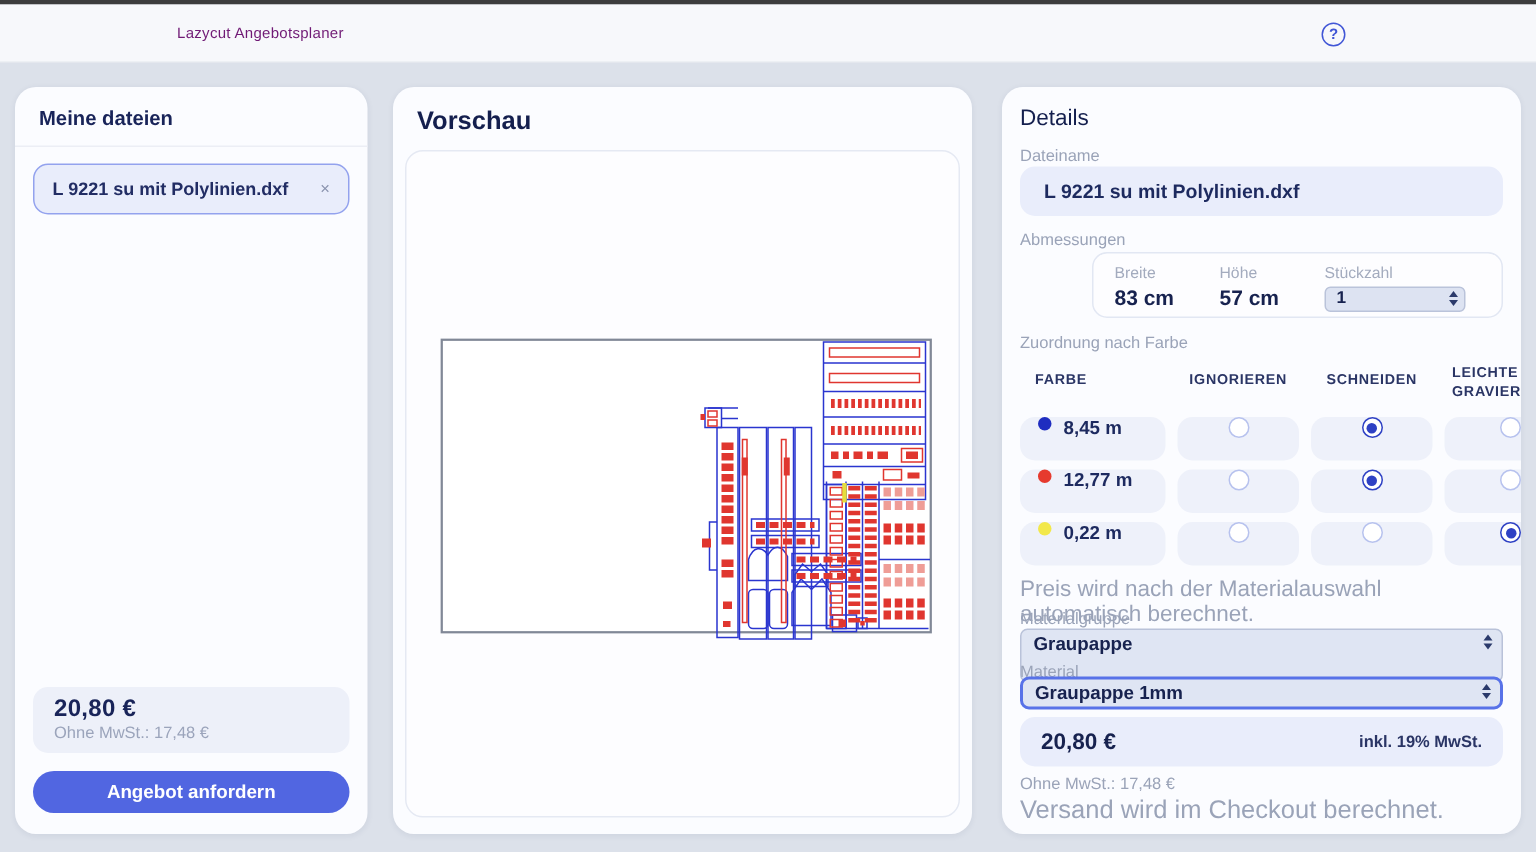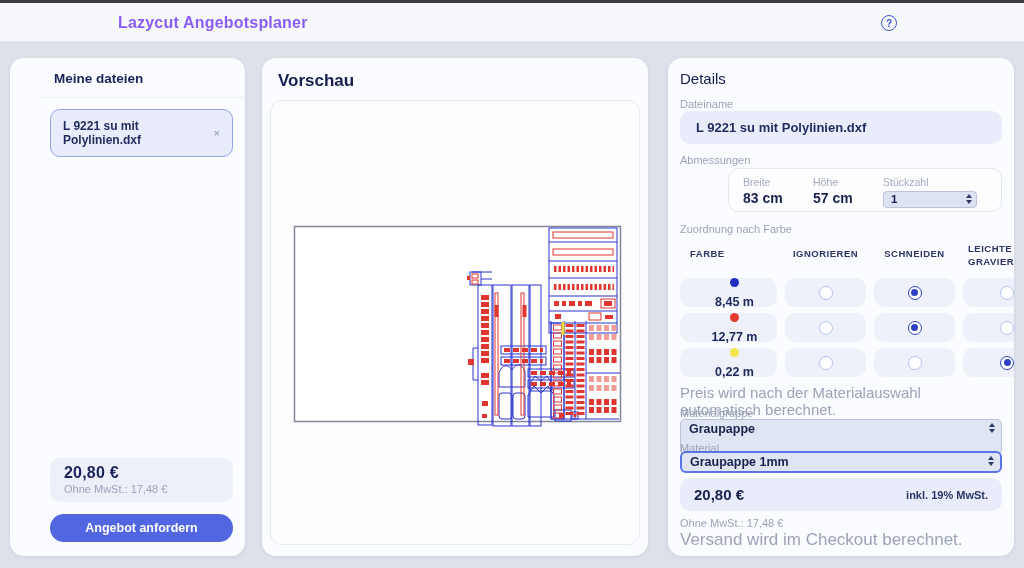--- a/index.html
+++ b/index.html
@@ -10,34 +10,34 @@
     font-family:"Liberation Sans", sans-serif;
     color:#1d2a5f;
   }
   .top-strip { position:absolute; left:0; top:0; width:1024px; height:3px; background:#3d3d3d; }
   .app-header {
     position:absolute; left:0; top:3px; width:1024px; height:39px;
     background:#f7f8fb; border-bottom:1px solid #e4e7ee;
   }
   .app-title {
     position:absolute; left:118px; top:0; height:39px; line-height:39px;
-    font-size:16px; font-weight:700; color:#8b5cf6; letter-spacing:.2px;
+    font-size:10px; font-weight:400; color:#701a75; letter-spacing:.2px;
   }
   .help-btn {
     position:absolute; left:881px; top:12px; width:16px; height:16px;
     border:1.6px solid #4156d6; border-radius:50%;
     color:#4156d6; font-size:10px; font-weight:700;
     display:flex; align-items:center; justify-content:center; cursor:pointer;
   }
   .panel {
     position:absolute; top:58px; height:498px; background:#fbfcff;
     border-radius:14px; box-shadow:0 1px 4px rgba(25,36,89,.07);
   }
   
-  .files-panel { left:10px; width:235px; display:flex; flex-direction:column;padding-left:28px; }
+  .files-panel { left:10px; width:235px; display:flex; flex-direction:column; }
   .files-header {
     padding:13px 16px 11px; font-size:13.5px; font-weight:700; color:#192459;
     border-bottom:1px solid #ecef f5;
     border-bottom:1px solid #eceef5;
   }
   .file-chip {
     margin:11px 12px 0; background:#e9edfb; border:1px solid #93a2ee; border-radius:10px;
     padding:9px 12px; display:flex; align-items:center; justify-content:space-between;
     cursor:pointer;
   }
@@ -94,21 +94,21 @@
     background:#dde3f2; border:1px solid #bac3da; border-radius:4px;
     font-size:11.5px; font-weight:700; line-height:15px; padding-left:7px; color:#17224f;
     cursor:text;
   }
   .stepper { position:absolute; right:4px; top:2px; display:flex; flex-direction:column; gap:2px; }
   .stepper .up    { width:0; height:0; border-left:3.5px solid transparent; border-right:3.5px solid transparent; border-bottom:4px solid #2b3a6b; }
   .stepper .down  { width:0; height:0; border-left:3.5px solid transparent; border-right:3.5px solid transparent; border-top:4px solid #2b3a6b; }
   .th { position:absolute; font-size:9.5px; font-weight:700; color:#2a3565; letter-spacing:.5px; text-transform:uppercase; }
   .th.c-center { text-align:center; }
   .trow { position:absolute; left:0; width:100%; height:29px; }
-  .cell { position:absolute; top:0; height:29px; background:#eef1fa; border-radius:10px; display:flex; align-items:center;flex-direction:column; }
+  .cell { position:absolute; top:0; height:29px; background:#eef1fa; border-radius:10px; display:flex; align-items:flex-start; }
   .cell-farbe { left:12px; width:97px; padding-left:12px; gap:8px; }
   .cell-ign { left:117px; width:81px; justify-content:center; }
   .cell-schn { left:206px; width:81px; justify-content:center; }
   .cell-grav { left:295px; width:88px; justify-content:center; }
   .dot { width:9px; height:9px; border-radius:50%; flex:none; }
   .len { font-size:12.5px; font-weight:700; color:#1d2a5f; }
   .radio {
     width:14px; height:14px; border-radius:50%;
     border:1.6px solid #b7c2ee; background:#fff; position:relative; cursor:pointer; flex:none;
   }

